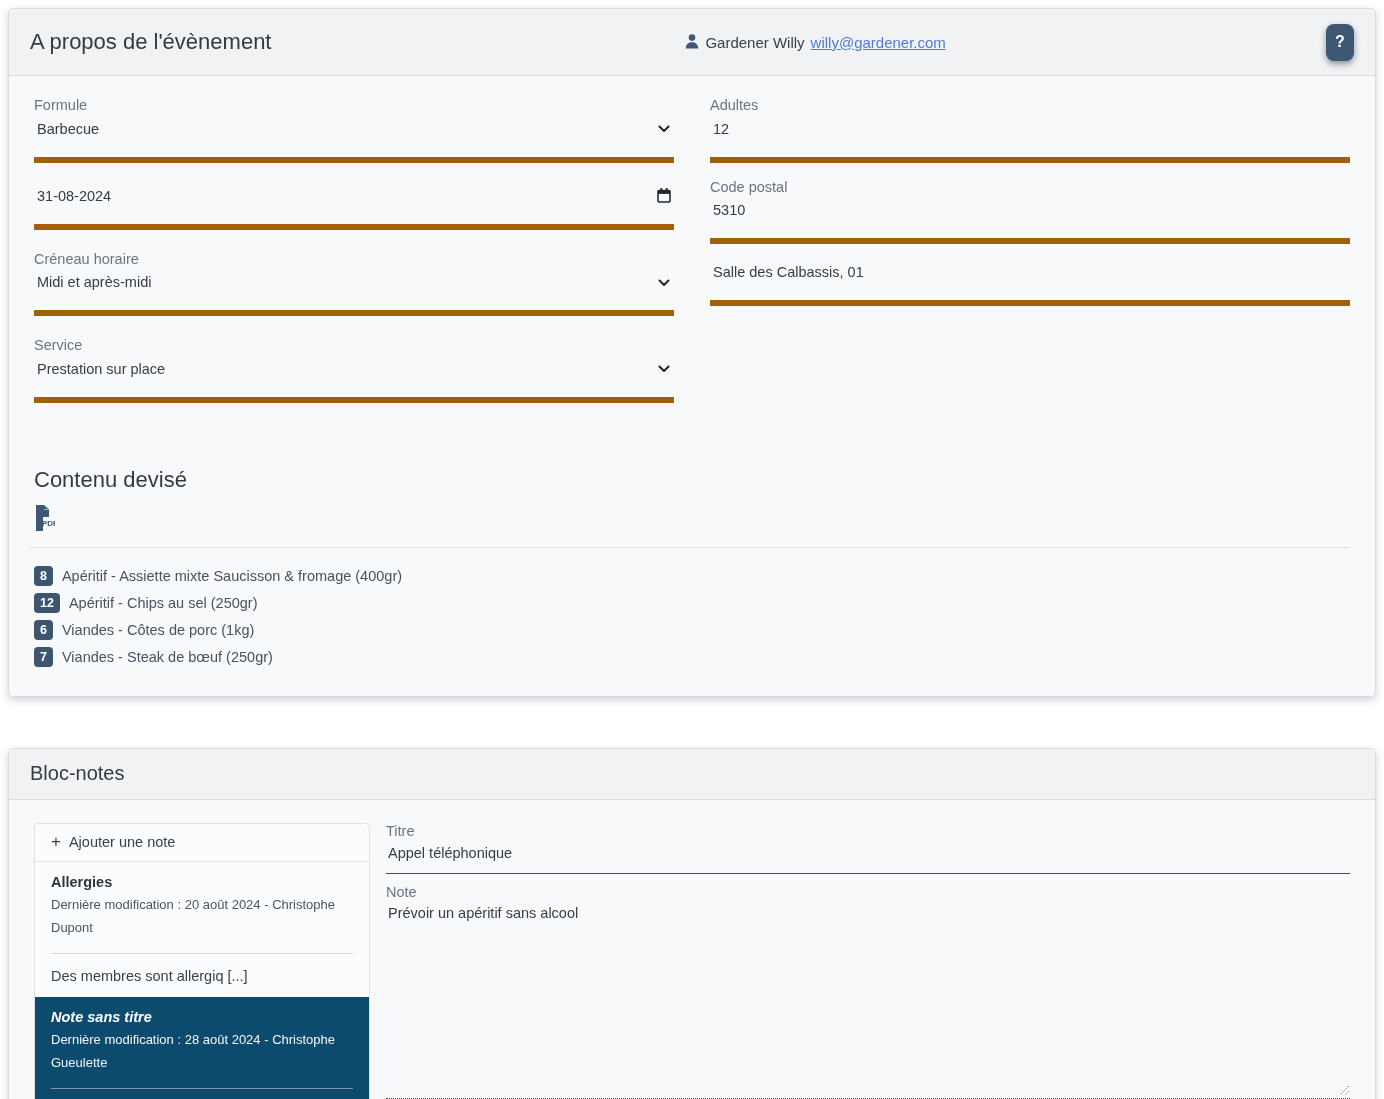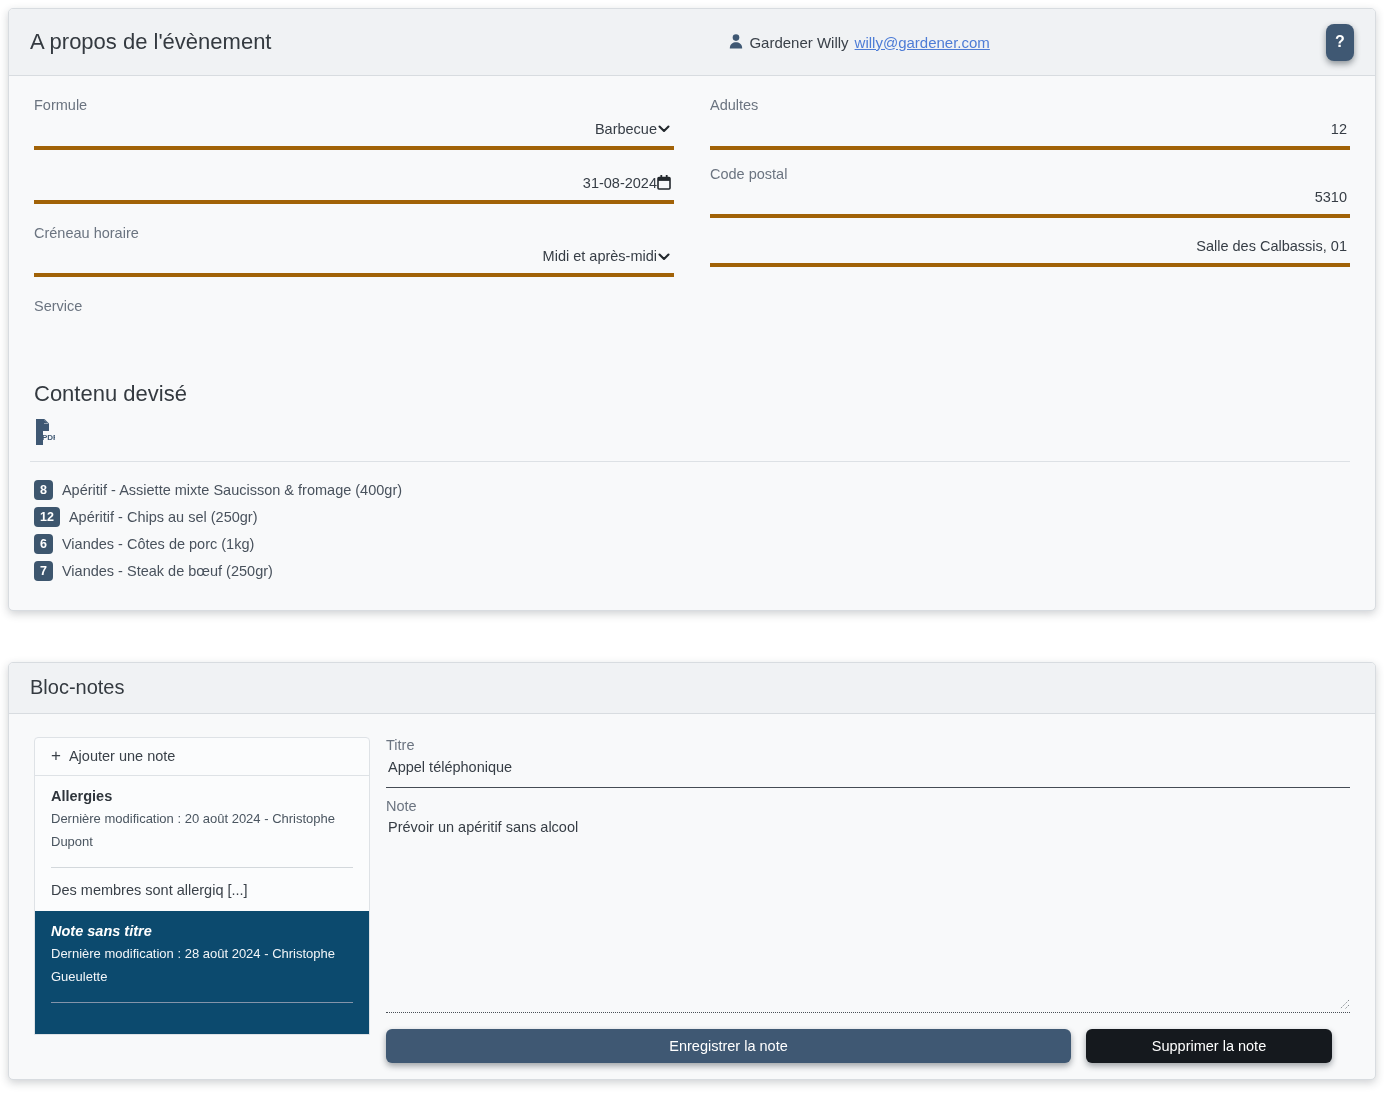--- a/index.html
+++ b/index.html
@@ -20,21 +20,21 @@
   }
   #event-card { margin-top:8px; }
   #notes-card { margin-top:51px; }
 
   .card-header {
     display:flex; align-items:center;
     background:#f0f2f4;
     border-bottom:1px solid #d8dce0;
     padding:0 21px;
   }
-  #event-card .card-header { height:67px;gap:44px; }
+  #event-card .card-header { height:67px; }
   #notes-card .card-header { height:51px; }
   .card-title { font-size:22px; font-weight:400; color:#343a40; }
   #notes-card .card-title { font-size:20px; }
 
   .hdr-title { flex:0 0 49.5%; }
   .hdr-user { flex:1 1 auto; display:flex; align-items:flex-start; gap:6px; font-size:15px; color:#3a4149; }
   .hdr-user a { color:#4d7cd6; text-decoration:underline; }
   .help-btn {
     flex:0 0 auto;
     width:28px; height:37px;
@@ -46,23 +46,23 @@
     cursor:pointer;
   }
 
   .event-body { padding:20px 25px 8px; display:flex; gap:36px; flex-wrap:wrap; }
   .col { flex:1 1 0; min-width:0; }
 
   .field { margin-bottom:20px; }
   .col-right .field { margin-bottom:15px; }
   .field-label { font-size:14.5px; color:#6b7480; line-height:1.35; }
   .field-value-row {
-    display:flex; align-items:center; justify-content:flex-end;
-    padding:5px 3px 9px 3px;
-    border-bottom:4px solid #a16207;
+    display:flex; align-items:center; justify-content:space-between;
+    padding:5px 3px 20px 3px;
+    border-bottom:6px solid #a16207;
     cursor:default;
   }
   .field-value { font-size:14.5px; color:#363d45; }
   .field-icon { flex:0 0 auto; display:flex; align-items:center; }
 
   .quote-section { flex:1 1 100%; margin-top:8px; }
   .quote-title-row { display:flex; align-items:flex-start; gap:8px;flex-direction:column; }
   .quote-title { font-size:22px; font-weight:400; color:#343a40; margin:0; }
   .quote-divider { border:none; border-top:1px solid #dde1e5; margin:16px 0 18px -4px; }
   .quote-list { list-style:none; margin:0; padding:0 0 14px 0; }
@@ -185,20 +185,28 @@
           <span class="field-value">Midi et après-midi</span>
           <span class="field-icon">
             <svg width="14" height="13" viewBox="0 0 14 13">
                 <path d="M2.5 4.5 L7 9 L11.5 4.5" fill="none" stroke="#23282d" stroke-width="2.1" stroke-linecap="round" stroke-linejoin="round"></path>
               </svg>
           </span>
         </div>
       </div>
       <div class="field">
         <div class="field-label">Service</div>
+        <div class="field-value-row">
+          <span class="field-value">Prestation sur place</span>
+          <span class="field-icon">
+            <svg width="14" height="13" viewBox="0 0 14 13">
+                <path d="M2.5 4.5 L7 9 L11.5 4.5" fill="none" stroke="#23282d" stroke-width="2.1" stroke-linecap="round" stroke-linejoin="round"></path>
+              </svg>
+          </span>
+        </div>
       </div>
     </div>
 
     <div class="col col-right">
       <div class="field">
         <div class="field-label">Adultes</div>
         <div class="field-value-row">
           <span class="field-value">12</span>
         </div>
       </div>

